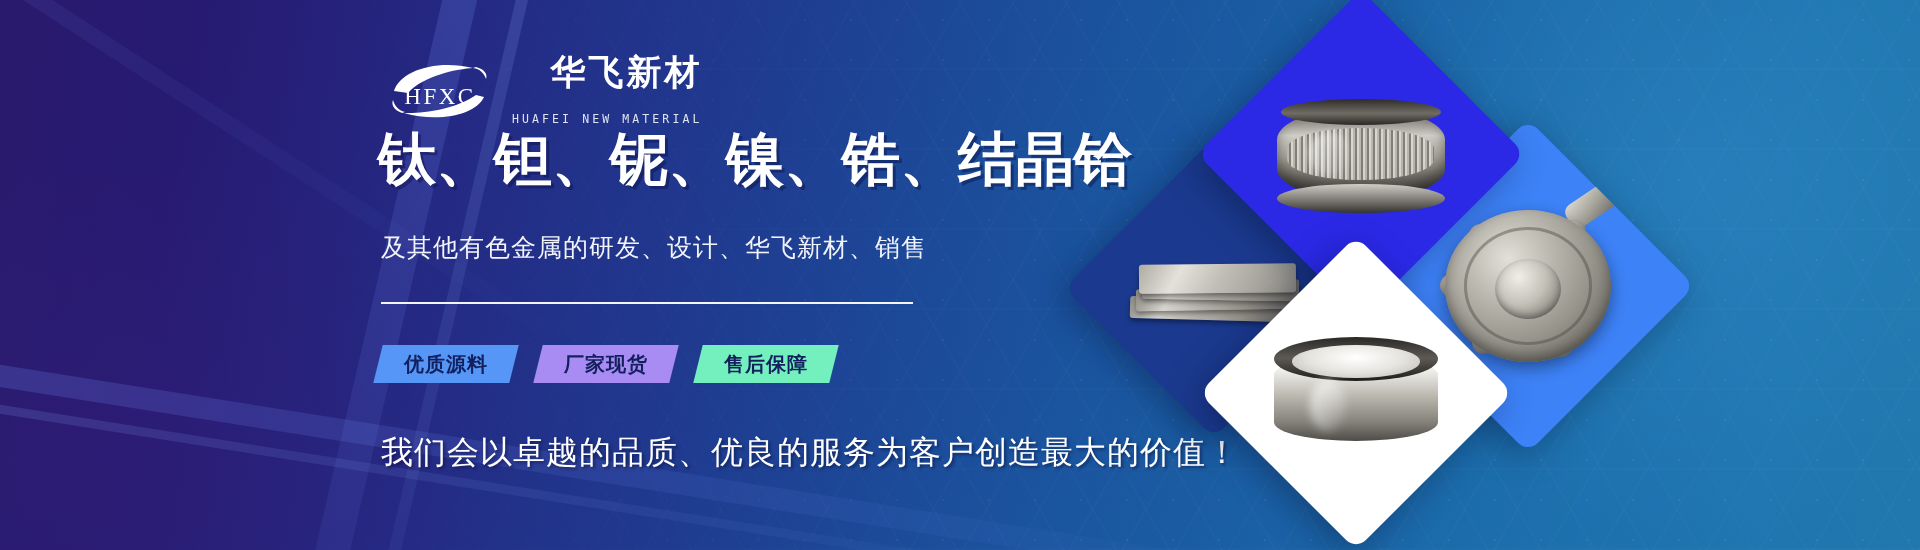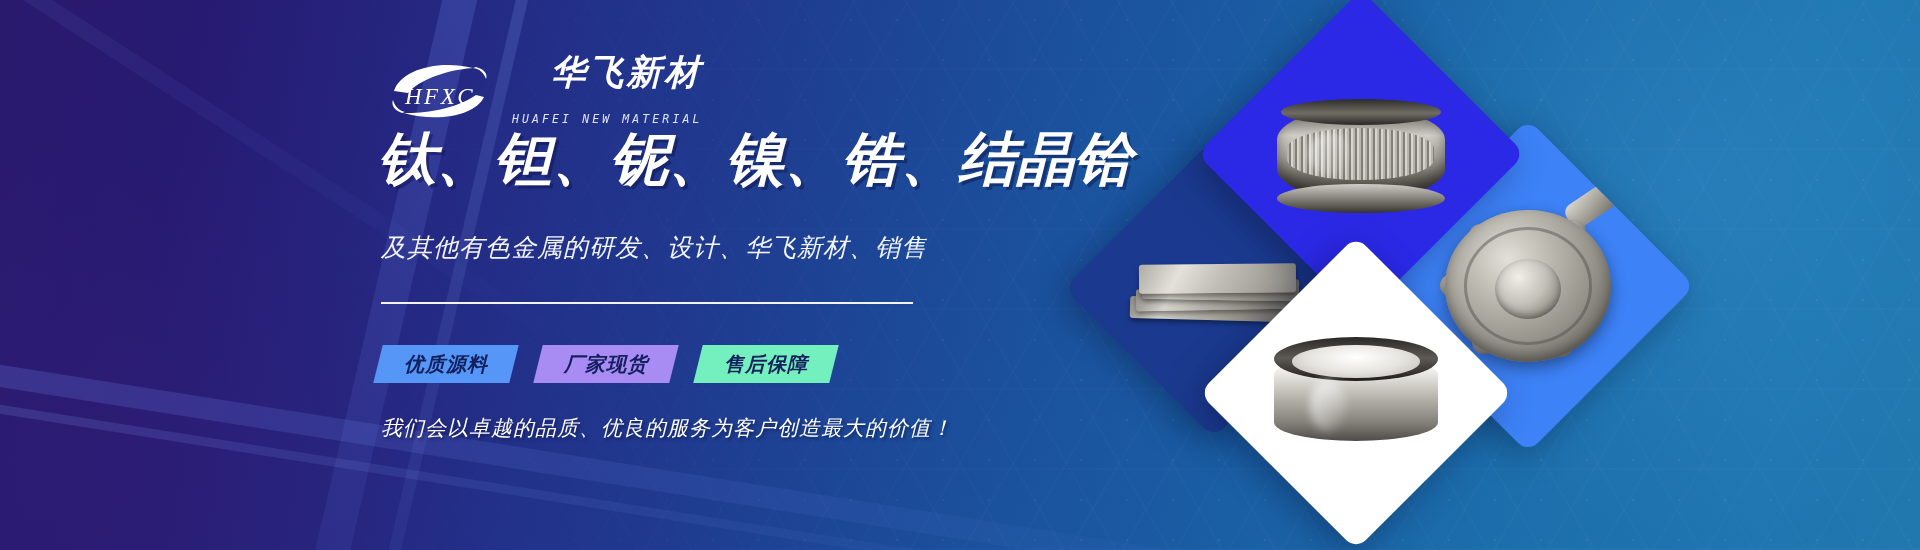--- a/index.html
+++ b/index.html
@@ -3,21 +3,20 @@
 <meta charset="utf-8">
 <style>
   html,body{margin:0;padding:0;background:#0d0b2a;}
   *{box-sizing:border-box;}
   .banner{
     position:relative;width:1920px;height:550px;overflow:hidden;
     font-family:"Liberation Sans","DejaVu Sans",sans-serif;
     background:linear-gradient(100deg,
        #2a1a6e 0%, #271a72 10%, #242a84 24%, #1f3b90 38%,
        #1b4f9c 52%, #1a5fa4 66%, #1c6fac 80%, #1f76b0 92%, #2178ae 100%);
-    font-style:italic;
   }
 
   
   .hexlayer{
     position:absolute;inset:0;
     opacity:.20;
     background-image:
       repeating-linear-gradient(60deg, rgba(255,255,255,.10) 0 1.6px, transparent 1.6px 46px),
       repeating-linear-gradient(-60deg, rgba(255,255,255,.10) 0 1.6px, transparent 1.6px 46px),
       repeating-linear-gradient(0deg, rgba(255,255,255,.08) 0 1.6px, transparent 1.6px 80px);
@@ -78,22 +77,22 @@
   .badges{position:absolute;left:0px;top:345px;display:flex;gap:24px;}
   .badge{
     height:38px;display:flex;align-items:center;justify-content:center;
     padding:0 26px;transform:skewX(-14deg);
     font-size:20px;font-weight:600;letter-spacing:1px;
     font-family:"DejaVu Sans","Liberation Sans",sans-serif;
   }
   .badge span{display:block;transform:skewX(14deg);}
 
   .tagline{
-    position:absolute;left:3px;top:418px;white-space:nowrap;
-    color:#ffffff;font-size:21px;font-weight:500;letter-spacing:1px;line-height:1;
+    position:absolute;left:3px;top:436px;white-space:nowrap;
+    color:#ffffff;font-size:32px;font-weight:500;letter-spacing:1px;line-height:1;
     font-family:"DejaVu Sans","Liberation Sans",sans-serif;
     text-shadow:2px 2px 3px rgba(10,14,55,.55);
     text-align:right;
   }
 
   
   .gallery{position:absolute;left:1060px;top:0;width:860px;height:550px;}
   .tile{position:absolute;border-radius:14px;transform:rotate(45deg);overflow:hidden;
         box-shadow:0 10px 34px rgba(5,10,45,.34);}
   .tile .art{position:absolute;inset:0;transform:rotate(-45deg);}

